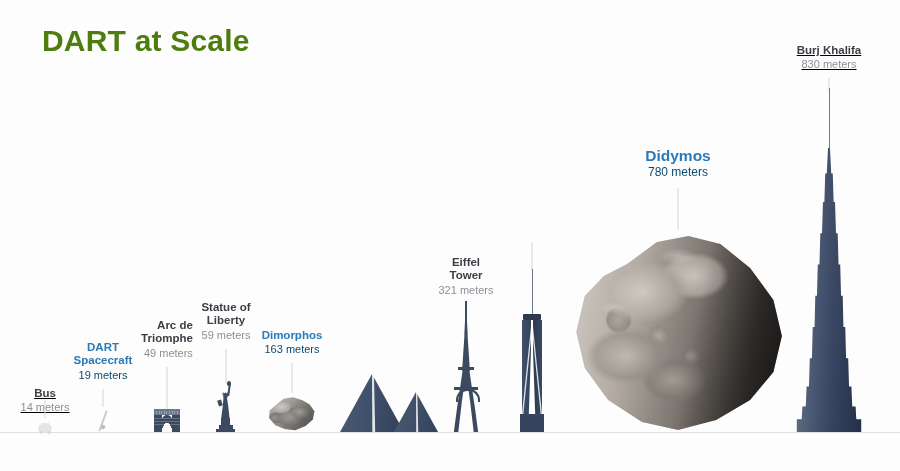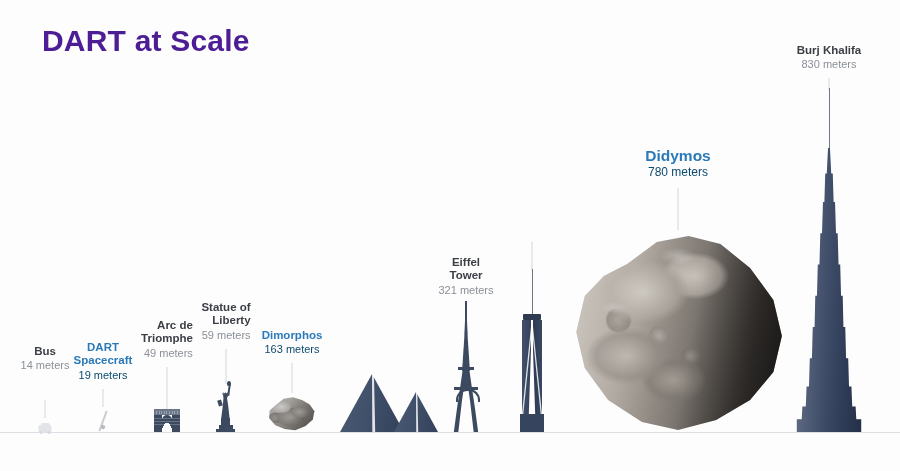--- a/index.html
+++ b/index.html
@@ -9,21 +9,21 @@
     font-family:"Liberation Sans","DejaVu Sans",sans-serif;
     overflow:hidden;
     position:relative;
   }
   #stage{position:relative;width:900px;height:471px;overflow:hidden;background:#fdfdfd;}
 
   
   #title{
     position:absolute;left:42px;top:24px;
     font-size:30px;font-weight:bold;letter-spacing:.2px;
-    color:#4c1d95;
+    color:#4d7c0f;
     white-space:nowrap;
   }
 
   
   #ground{
     position:absolute;left:0;top:432px;width:900px;height:1px;
     background:#dcdfe3;
   }
 
   
@@ -353,21 +353,21 @@
 </style>
 </head>
 <body>
 
 <div id="stage">
 
   <div id="title">DART at Scale</div>
 
   <div id="ground"></div>
 
-  <div class="label" style="left:45px;top:345px;">
+  <div class="label" style="left:45px;top:387px;text-decoration:underline;">
     <span class="name">Bus</span>
     <span class="meters">14 meters</span>
   </div>
   <div class="leader" style="left:45px;top:400px;height:18px;"></div>
   <div class="obj" id="bus" style="left:45px;">
     <div class="body">
         <div class="top"></div>
         <div class="w1"></div>
         <div class="w2"></div>
       </div>
@@ -392,21 +392,21 @@
   <div class="leader" style="left:167px;top:367px;height:42px;"></div>
   <div class="obj" id="arc" style="left:167px;">
     <div class="blockTop"></div>
     <div class="pierL"></div>
       <div class="pierR"></div>
     <div class="lintel"></div>
       <div class="archfill"></div>
     <div class="lines"></div>
   </div>
 
-  <div class="label" style="left:226px;top:301px;text-align:right;">
+  <div class="label" style="left:226px;top:301px;">
     <span class="name">Statue of</span>
     <span class="name">Liberty</span>
     <span class="meters">59 meters</span>
   </div>
   <div class="leader" style="left:226px;top:349px;height:35px;"></div>
   <div class="obj" id="liberty" style="left:226px;">
     <div class="torcharm"></div>
       <div class="flame"></div>
     <div class="crown"></div>
       <div class="head"></div>
@@ -467,21 +467,21 @@
     <span class="name">Didymos</span>
     <span class="meters">780 meters</span>
   </div>
   <div class="leader" style="left:678px;top:188px;height:42px;"></div>
   <div class="obj" id="didymos" style="left:678px;">
     <div class="rock"></div>
       <div class="shade"></div>
       <div class="spec"></div>
   </div>
 
-  <div class="label" style="left:829px;top:44px;">
+  <div class="label" style="left:829px;top:44px;text-decoration:underline;">
     <span class="name">Burj Khalifa</span>
     <span class="meters">830 meters</span>
   </div>
   <div class="leader" style="left:829px;top:78px;height:12px;"></div>
   <div class="obj" id="burj" style="left:829px;">
     <div class="mast"></div>
     <div class="tower"></div>
     <div class="hl"></div>
   </div>
 

